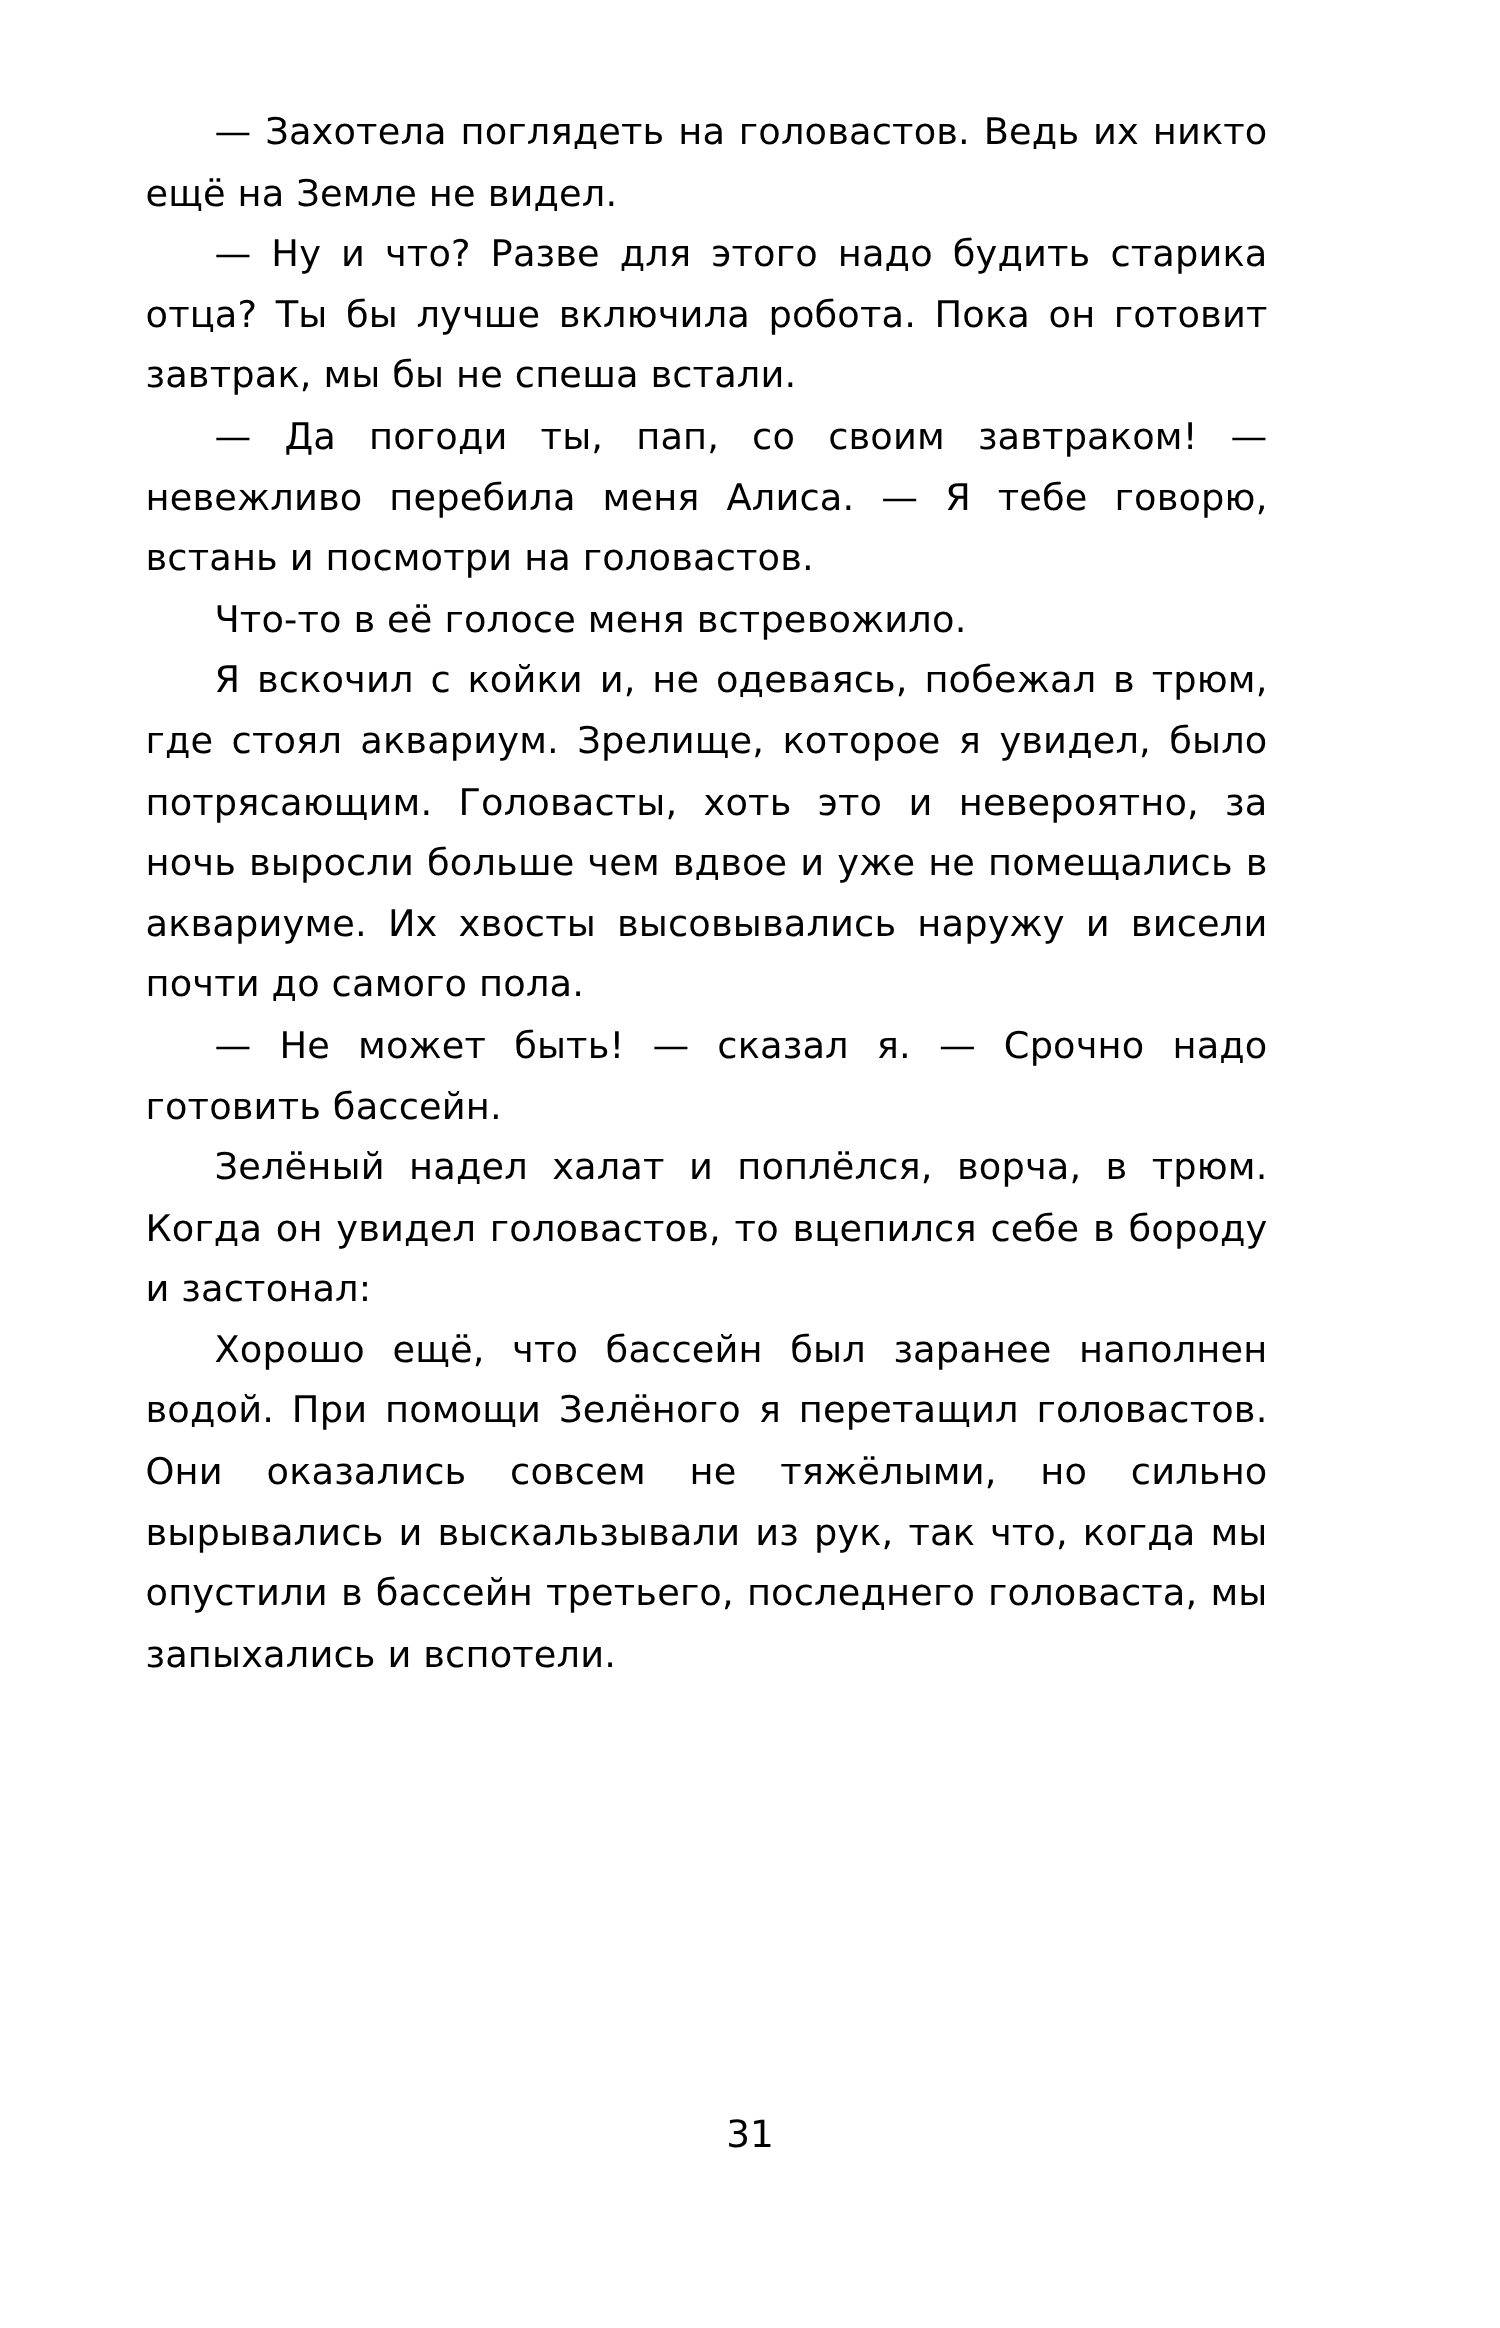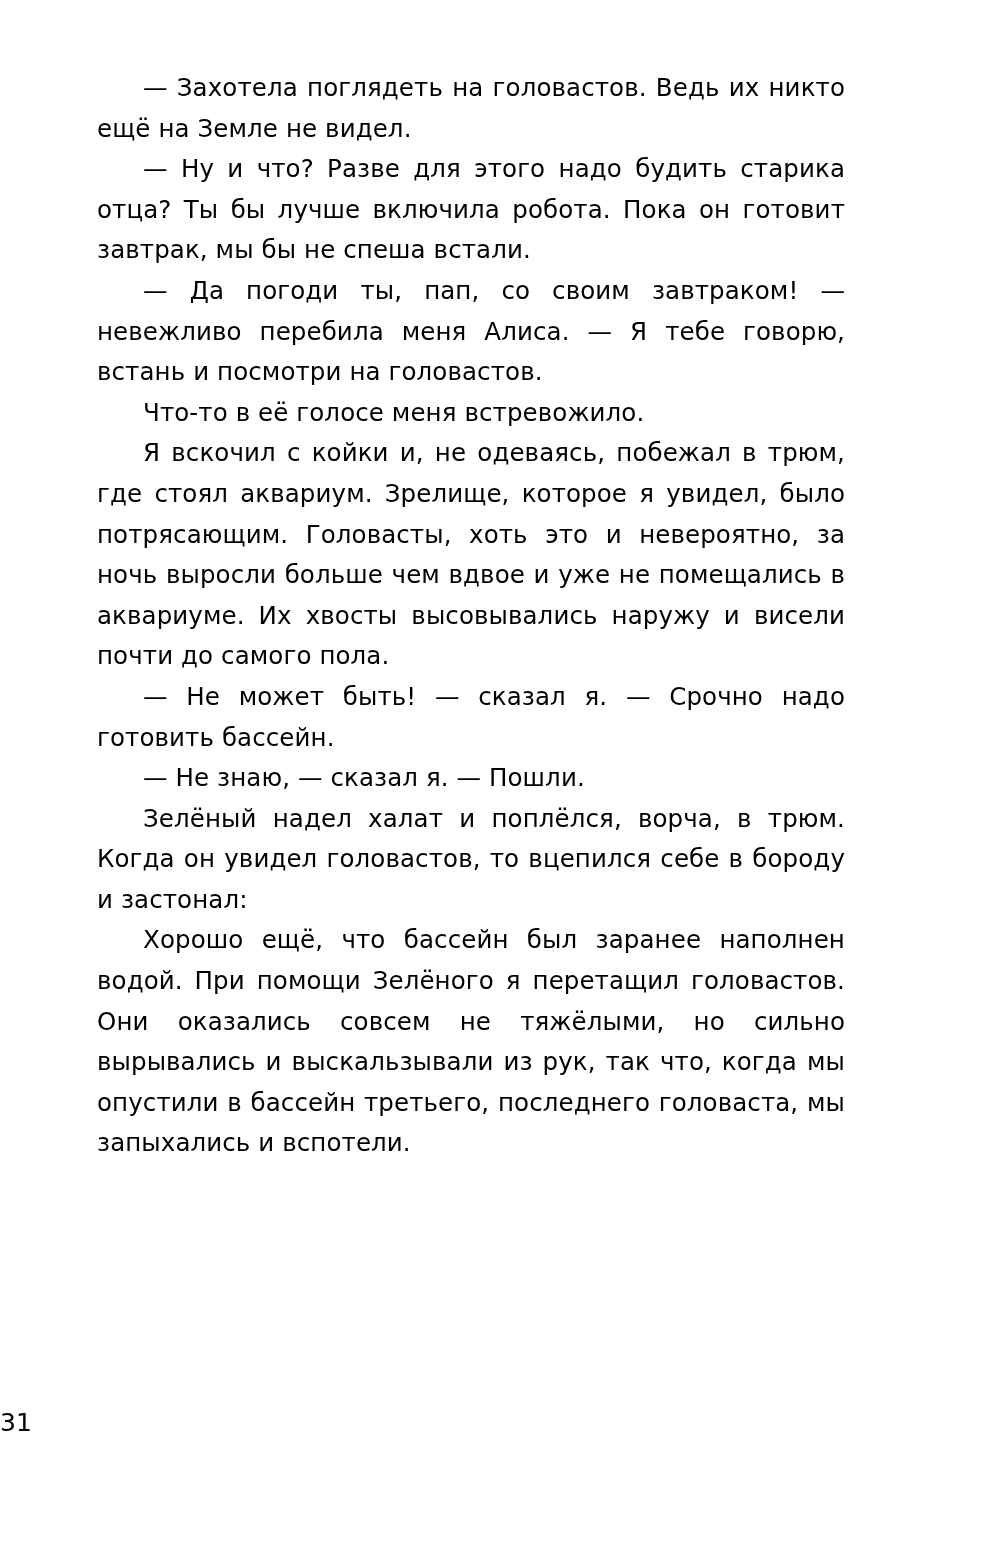--- a/index.html
+++ b/index.html
@@ -30,33 +30,33 @@
   }
   .body-text p {
     margin: 0;
     text-indent: 46px;
   }
   .page-number {
     position: absolute;
     left: 0;
     right: 0;
     top: 1408px;
+    text-align: center;
     font-size: 25px;
     font-family: "DejaVu Sans", sans-serif;
   }
 </style>
 </head>
 <body>
 
 <div class="page">
   <div class="body-text">
     <p>— Захотела поглядеть на головастов. Ведь их никто ещё на Земле не видел.</p>
     <p>— Ну и что? Разве для этого надо будить старика отца? Ты бы лучше включила робота. Пока он готовит завтрак, мы бы не спеша встали.</p>
     <p>— Да погоди ты, пап, со своим завтраком! — невежливо перебила меня Алиса. — Я тебе говорю, встань и посмотри на головастов.</p>
     <p>Что-то в её голосе меня встревожило.</p>
     <p>Я вскочил с койки и, не одеваясь, побежал в трюм, где стоял аквариум. Зрелище, которое я увидел, было потрясающим. Головасты, хоть это и невероятно, за ночь выросли больше чем вдвое и уже не помещались в аквариуме. Их хвосты высовывались наружу и висели почти до самого пола.</p>
     <p>— Не может быть! — сказал я. — Срочно надо готовить бассейн.</p>
-    <p>— Не знаю, — сказал я. — Пошли.</p>
     <p>Зелёный надел халат и поплёлся, ворча, в трюм. Когда он увидел головастов, то вцепился себе в бороду и застонал:</p>
     <p>Хорошо ещё, что бассейн был заранее наполнен водой. При помощи Зелёного я перетащил головастов. Они оказались совсем не тяжёлыми, но сильно вырывались и выскальзывали из рук, так что, когда мы опустили в бассейн третьего, последнего головаста, мы запыхались и вспотели.</p>
   </div>
   <div class="page-number">31</div>
 </div>
 
 </body></html>

